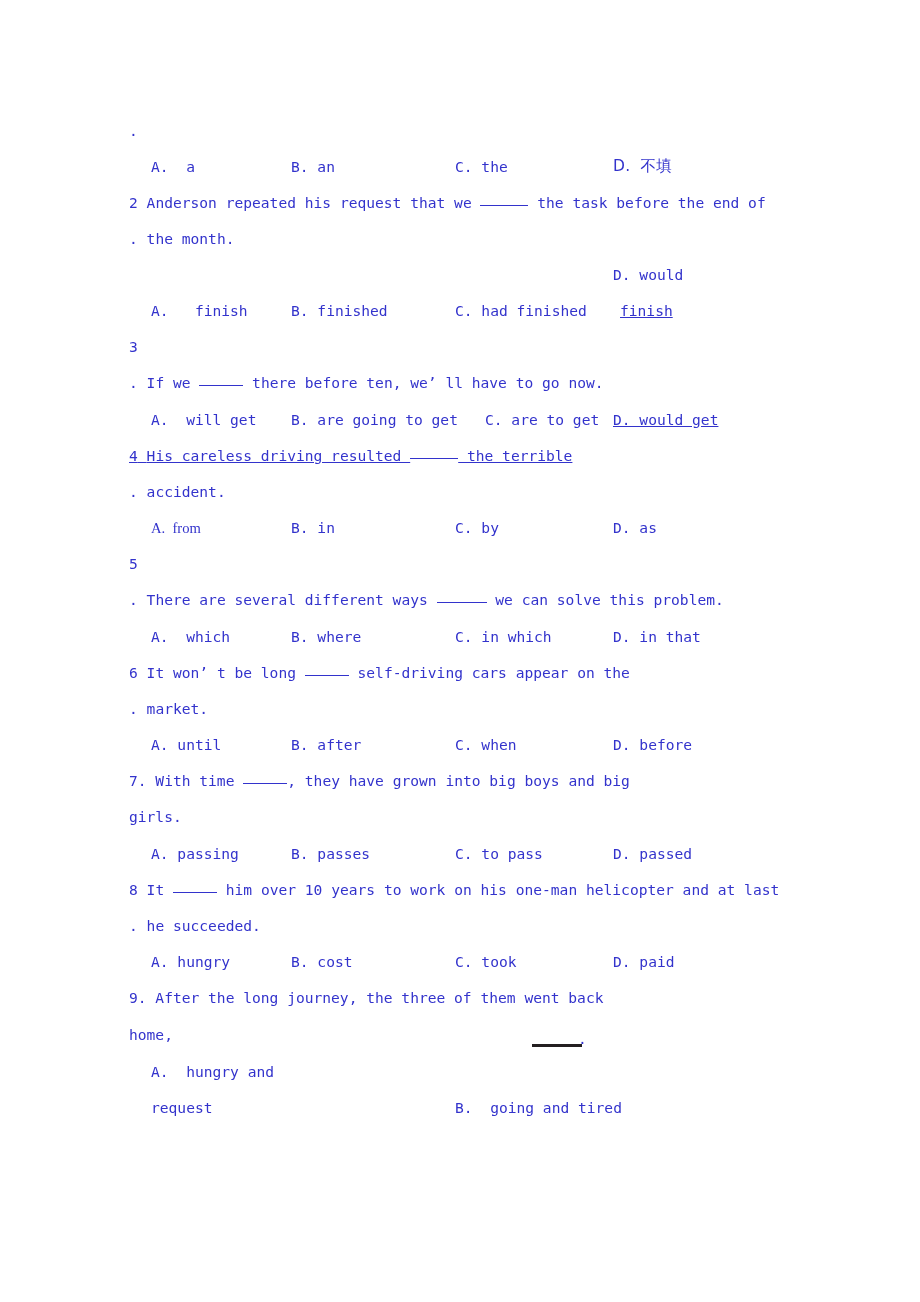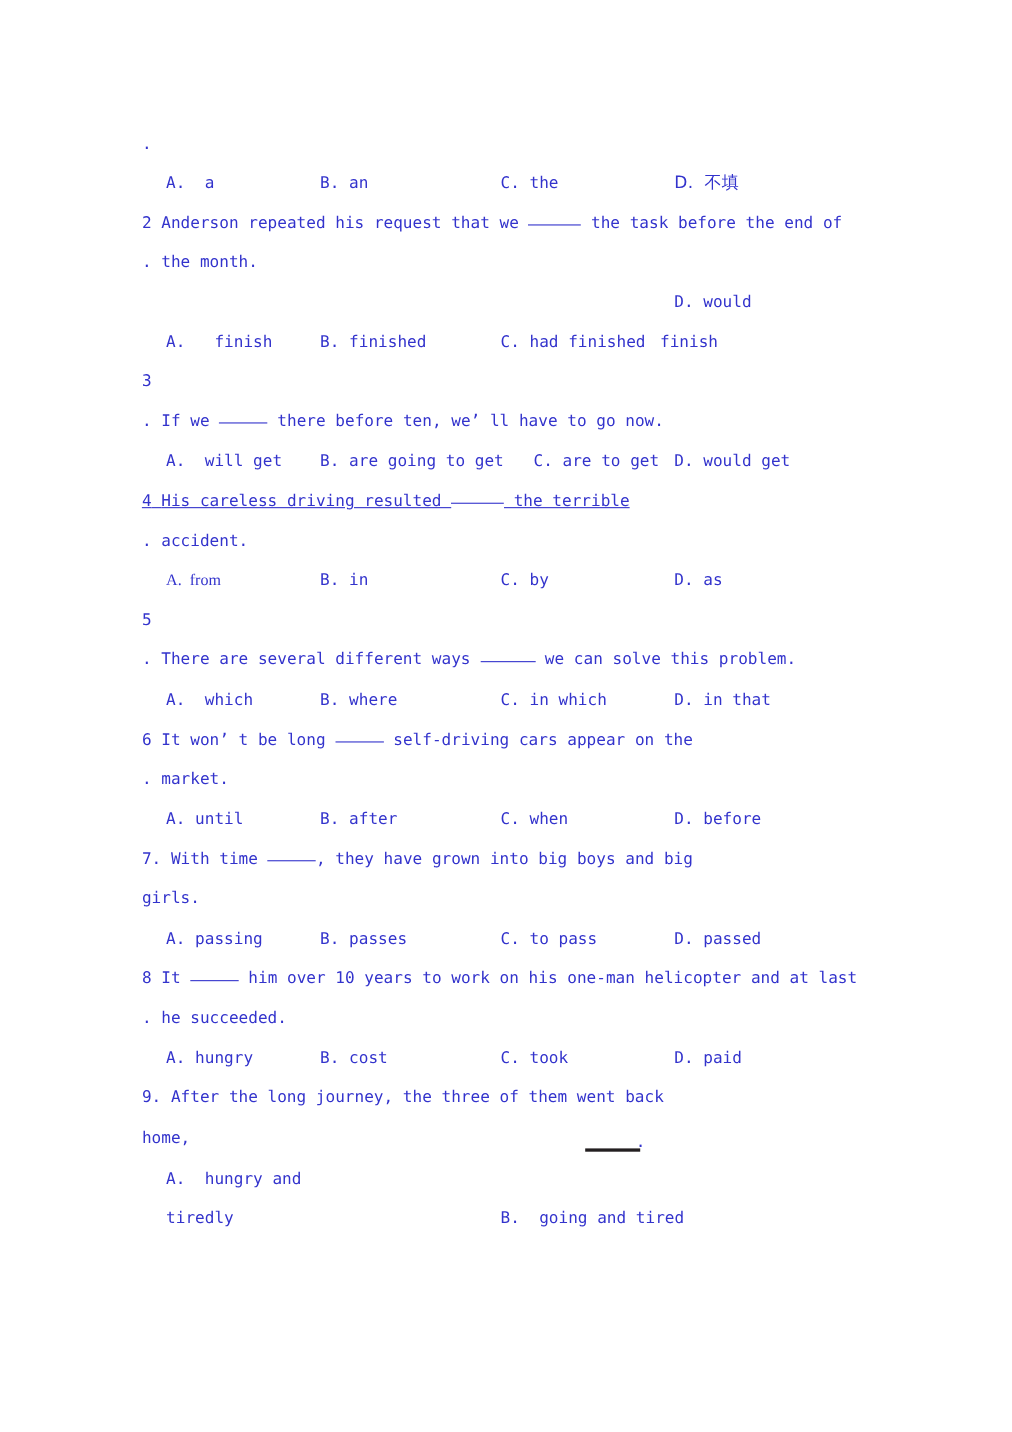--- a/index.html
+++ b/index.html
@@ -67,30 +67,30 @@
 
 <div class="ln mono" style="left:129px; top:194px;"><span>2</span><span> </span><span>Anderson repeated his request that we </span><span class="blank blank-w1"></span><span> the task before the end of</span></div>
 
 <div class="ln mono" style="left:129px; top:230px;"><span>.</span><span> </span><span>the month.</span></div>
 
 <div class="ln mono" style="left:613px; top:266px;">D. would</div>
 
 <div class="ln mono" style="left:151px; top:302px;">A.   finish</div>
 <div class="ln mono" style="left:291px; top:302px;">B. finished</div>
 <div class="ln mono" style="left:455px; top:302px;">C. had finished</div>
-<div class="ln mono" style="left:600px; top:302px;">finish</div>
+<div class="ln mono" style="left:620px; top:302px;text-decoration:underline;">finish</div>
 
 <div class="ln mono" style="left:129px; top:338px;">3</div>
 
 <div class="ln mono" style="left:129px; top:374px;"><span>.</span><span> </span><span>If we </span><span class="blank blank-w2"></span><span> there before ten, we’ ll have to go now.</span></div>
 
 <div class="ln mono" style="left:151px; top:411px;">A.  will get</div>
 <div class="ln mono" style="left:291px; top:411px;">B. are going to get</div>
 <div class="ln mono" style="left:455px; top:411px;margin-left:30px;">C. are to get</div>
-<div class="ln mono" style="left:613px; top:411px;">D. would get</div>
+<div class="ln mono" style="left:613px; top:411px;text-decoration:underline;">D. would get</div>
 
 <div class="ln mono" style="left:129px; top:447px;text-decoration:underline;"><span>4</span><span> </span><span>His careless driving resulted </span><span class="blank blank-w1"></span><span> the terrible</span></div>
 
 <div class="ln mono" style="left:129px; top:483px;"><span>.</span><span> </span><span>accident.</span></div>
 
 <div class="ln mono" style="left:151px; top:519px;font-family:Liberation Serif, serif;">A.  from</div>
 <div class="ln mono" style="left:291px; top:519px;">B. in</div>
 <div class="ln mono" style="left:455px; top:519px;">C. by</div>
 <div class="ln mono" style="left:613px; top:519px;">D. as</div>
 
@@ -132,14 +132,14 @@
 
 <div class="ln mono" style="left:129px; top:989px;">9. After the long journey, the three of them went back</div>
 
 <div class="ln mono" style="left:129px; top:1026px;">home,</div>
 
 <div class="ln mono" style="left:578px; top:1030px;">.</div>
 
 <div class="rule-black" style="left:532px; top:1044px; width:50px;"></div>
 
 <div class="ln mono" style="left:151px; top:1063px;">A.  hungry and</div>
-<div class="ln mono" style="left:151px; top:1099px;">tiredly</div>
+<div class="ln mono" style="left:151px; top:1099px;">request</div>
 <div class="ln mono" style="left:455px; top:1099px;">B.  going and tired</div>
 
 </body></html>

